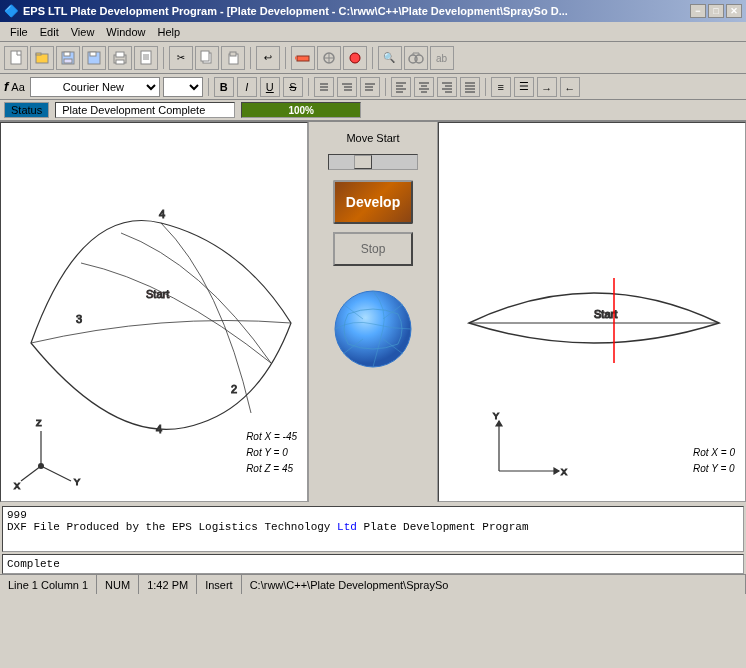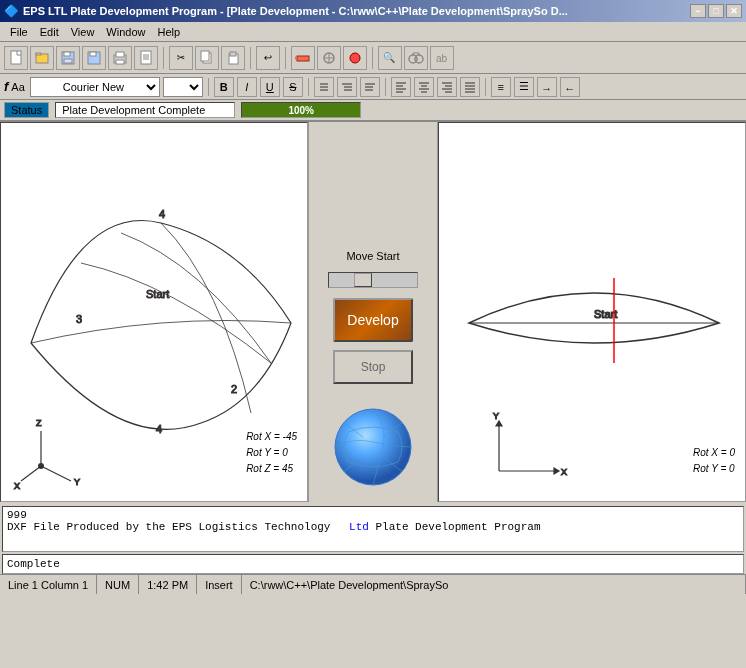--- a/index.html
+++ b/index.html
@@ -157,21 +157,20 @@
     #center-panel {
       width: 130px;
       background: #d4d0c8;
       display: flex;
       flex-direction: column;
       align-items: center;
       padding: 10px 5px;
       gap: 8px;
       border-left: 1px solid #999;
       border-right: 1px solid #999;
-      justify-content: flex-end;
     }
 
     
     #right-panel {
       flex: 1;
       background: white;
       border: 1px inset #999;
       position: relative;
       overflow: hidden;
     }
@@ -200,21 +199,21 @@
     }
 
     
     .develop-btn {
       width: 80px;
       height: 44px;
       background: linear-gradient(135deg, #8b4513, #c86400, #8b4513);
       border: 2px outset #999;
       color: white;
       font-size: 14px;
-      font-weight: normal;
+      font-weight: bold;
       cursor: pointer;
       display: flex; align-items: center; justify-content: center;
       border-radius: 2px;
     }
 
     
     .stop-btn {
       width: 80px;
       height: 34px;
       background: #d4d0c8;
@@ -611,21 +610,21 @@
     </div>
   </div>
 </div>
 
 <div style="background:#d4d0c8; padding:2px 2px 0 2px;">
   <div id="text-output">
     <div class="text-output-line">
       <span>999</span>
     </div>
     <div class="text-output-line">
-      <span>DXF File Produced by the EPS Logistics Technology </span><span style="color:blue; margin-left:12px;">Ltd</span><span> Plate Development Program</span>
+      <span>DXF File Produced by the EPS Logistics Technology </span><span style="color:blue; ">Ltd</span><span> Plate Development Program</span>
     </div>
   </div>
   <div id="input-line">
     <span>Complete</span>
   </div>
 </div>
 
 <div id="statusbar-bottom">
   <div class="status-segment">
     <span>Line 1  Column 1</span>

